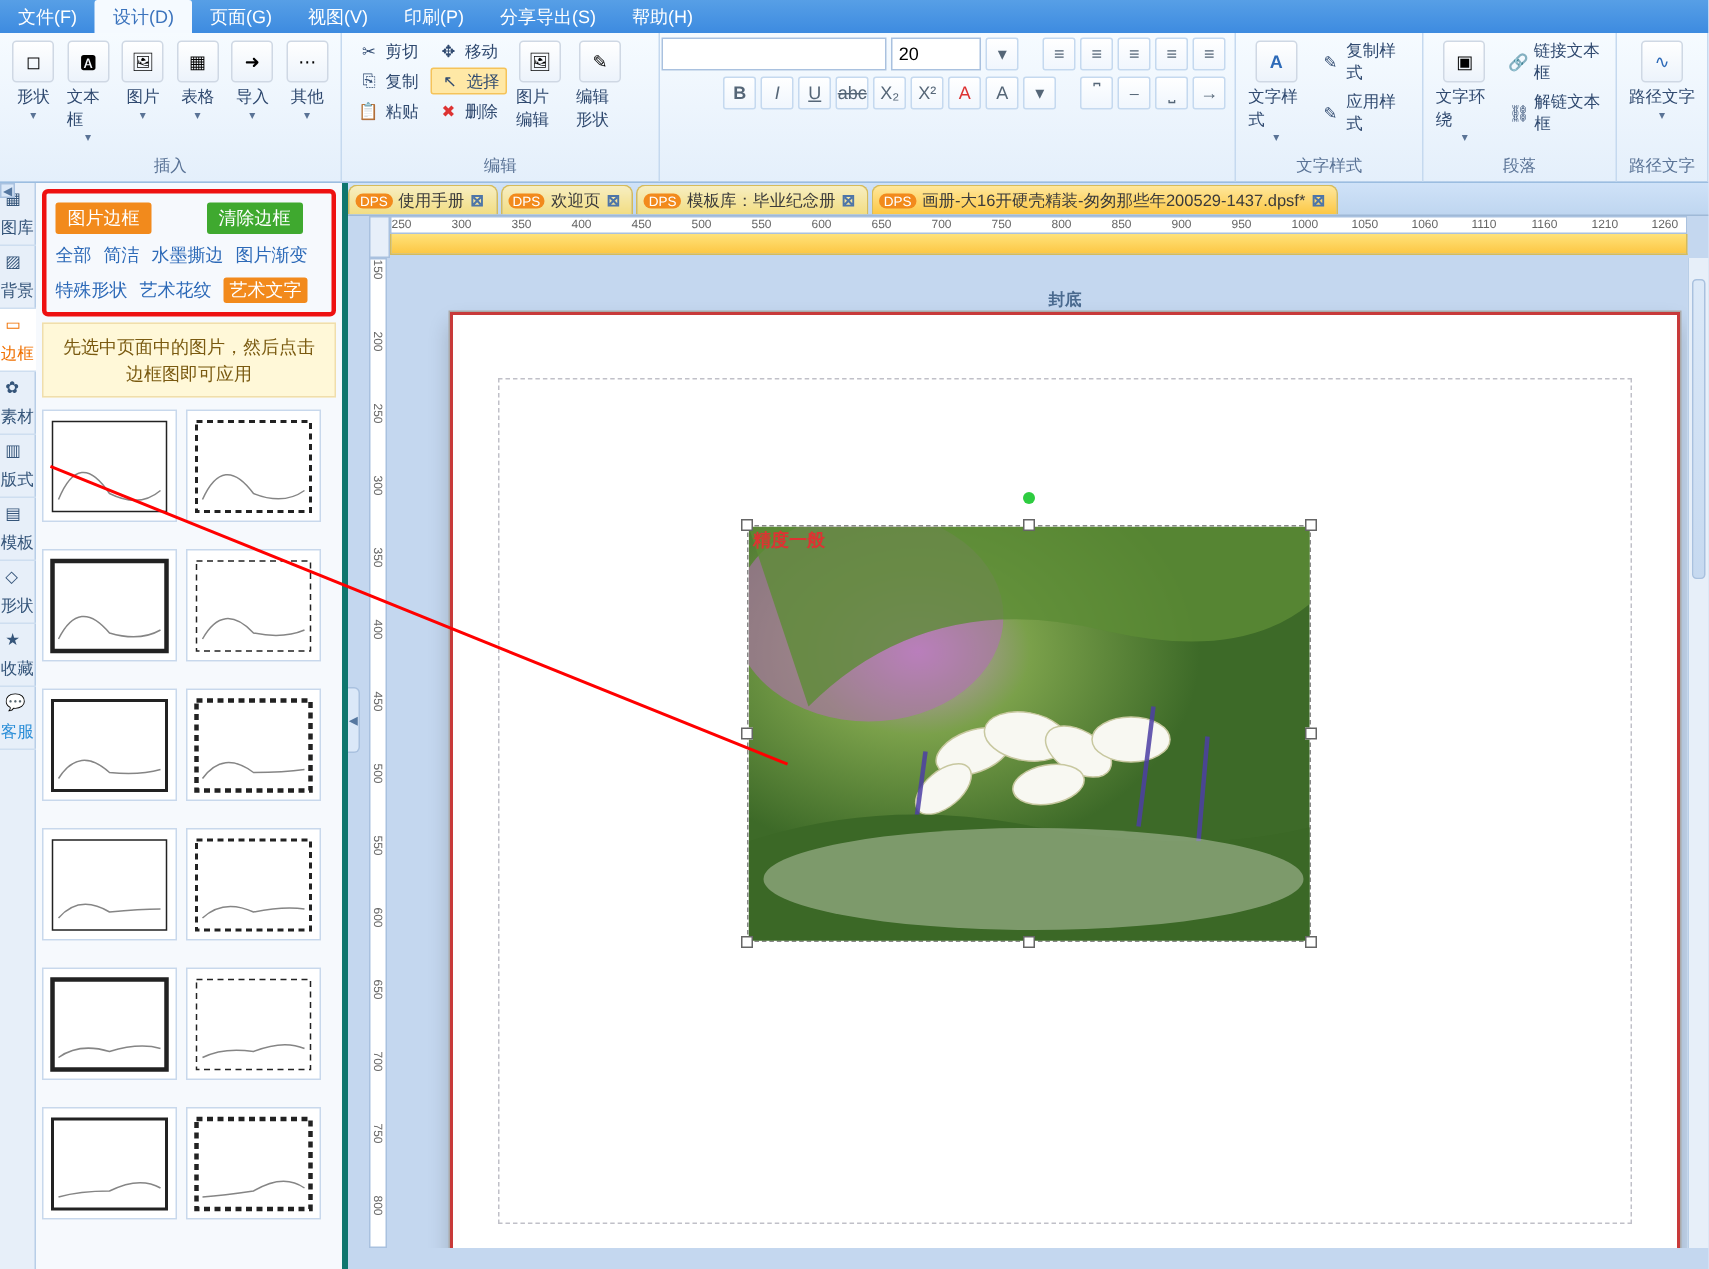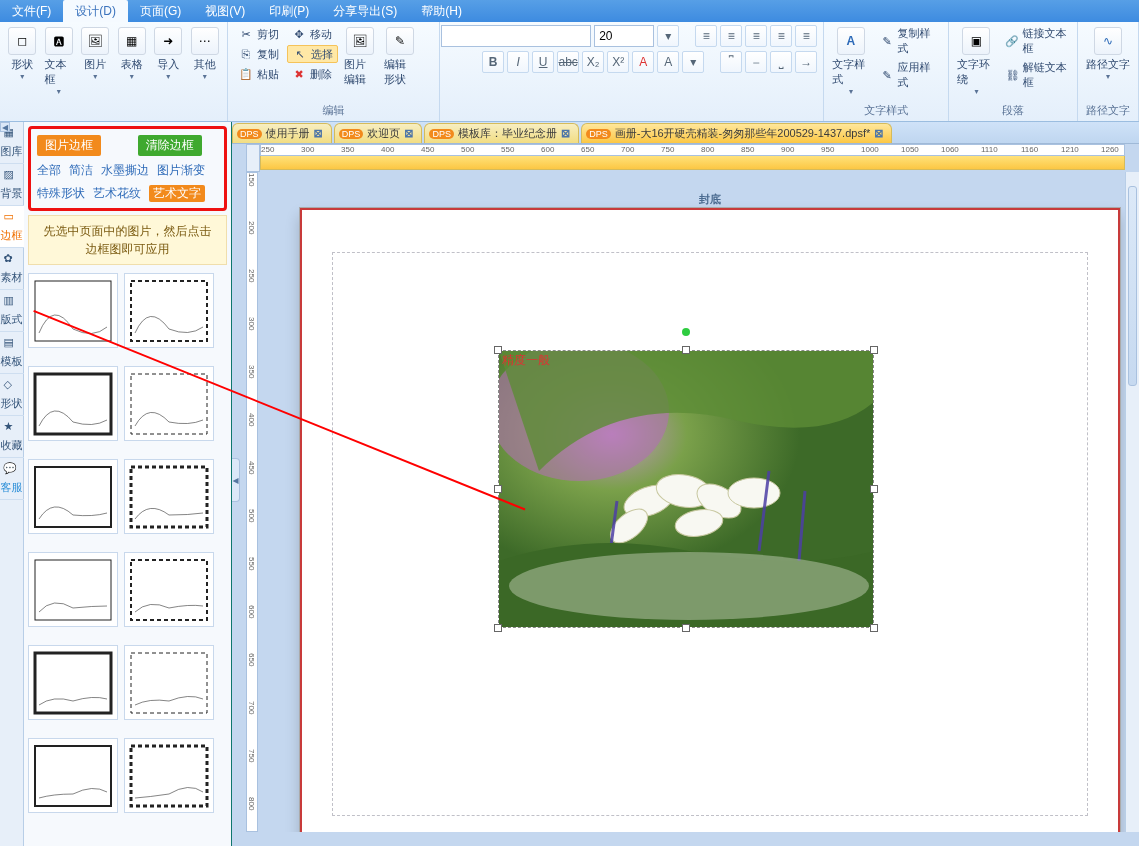--- a/index.html
+++ b/index.html
@@ -28,21 +28,21 @@
 .fontbox { width:150px; } .sizebox { width:60px; }
 .iconbtn { width:22px; height:22px; border:1px solid #c5d9ef; background:linear-gradient(#fff,#f0f6fd); display:inline-flex; align-items:center; justify-content:center; font-size:12px; border-radius:2px; color:#567; }
 
 
 .leftstrip { position:absolute; left:0; top:122px; width:24px; bottom:0; background:#e7eff9; border-right:1px solid #b8cee7; display:flex; flex-direction:column; align-items:center; }
 .lstab { width:24px; padding:4px 0; display:flex; flex-direction:column; align-items:center; gap:2px; font-size:11px; color:#35557a; border-bottom:1px solid #cedef0; cursor:default; }
 .lstab.active { background:#fff; color:#f07000; }
 .lstab .tic { width:16px; height:16px; }
 
 
-.sidepanel { position:absolute; left:24px; top:122px; width:208px; bottom:0; background:#f6f9fd; border-right:1px solid #0f766e; }
+.sidepanel { position:absolute; left:24px; top:122px; width:208px; bottom:0; background:#f6f9fd; border-right:4px solid #0f766e; }
 .hlbox { margin:4px; border:3px solid #e11; border-radius:4px; padding:6px; background:#f6f9fd; }
 .badge { display:inline-block; padding:2px 8px; color:#fff; font-size:12px; border-radius:2px; }
 .badge.orange { background:#f28a1c; }
 .badge.green { background:#3fa92f; }
 .catrow { margin-top:6px; display:flex; flex-wrap:wrap; gap:6px 8px; font-size:12px; }
 .catrow a { color:#2d6ab8; cursor:default; }
 .catrow a.active { background:#f28a1c; color:#fff; padding:0 4px; border-radius:2px; }
 .hint { background:#fff8d8; border:1px solid #f0deac; color:#7a5a10; font-size:12px; padding:6px; margin:4px; text-align:center; line-height:1.5; }
 .thumbs { overflow:auto; padding:4px; display:flex; flex-wrap:wrap; gap:6px; }
 .thumb { width:90px; height:75px; background:#fff; border:1px solid #c8d8ec; display:flex; align-items:center; justify-content:center; }
@@ -62,21 +62,21 @@
 .hruler-bot { height:14px; background:linear-gradient(#ffe27a,#fcc744); border:1px solid #d5bb5b; border-top:none; }
 .vruler { position:absolute; left:14px; top:28px; width:14px; bottom:14px; }
 .vruler-l { width:12px; height:100%; background:#fff; border:1px solid #a9c1df; position:relative; overflow:hidden; }
 .tick { position:absolute; font-size:8px; color:#666; }
 .vtick { position:absolute; font-size:8px; color:#666; writing-mode:vertical-rl; transform-origin:0 0; }
 .corner { position:absolute; left:14px; top:0; width:14px; height:28px; background:#e7eff9; border:1px solid #a9c1df; }
 .canvas { position:absolute; left:28px; top:28px; right:14px; bottom:14px; background:#c4d7ef; overflow:hidden; }
 .spread { position:absolute; left:40px; top:36px; width:820px; height:640px; background:#fff; border:2px solid #c83a3a; box-shadow:0 0 0 1px #aaa, 0 8px 14px rgba(0,0,0,.2); }
 .pagelabel { position:absolute; top:-18px; left:50%; transform:translateX(-50%); font-size:11px; color:#4a6a8f;font-weight:bold; }
 .margin { position:absolute; left:30px; top:42px; right:30px; bottom:30px; border:1px dashed #c0c0c8; }
-.imgbox { position:absolute; left:196px; top:140px; width:376px; height:278px; }
+.imgbox { position:absolute; left:196px; top:140px; width:376px; height:278px;font-weight:bold; }
 .imgbox .inner { width:100%; height:100%; border:1px dashed #888; overflow:hidden; }
 .handle { position:absolute; width:8px; height:8px; background:#fff; border:1px solid #666; }
 .h-nw{left:-4px;top:-4px}.h-n{left:50%;top:-4px;margin-left:-4px}.h-ne{right:-4px;top:-4px}
 .h-w{left:-4px;top:50%;margin-top:-4px}.h-e{right:-4px;top:50%;margin-top:-4px}
 .h-sw{left:-4px;bottom:-4px}.h-s{left:50%;bottom:-4px;margin-left:-4px}.h-se{right:-4px;bottom:-4px}
 .rot { position:absolute; left:50%; top:-22px; width:8px; height:8px; margin-left:-4px; background:#2ecc40; border-radius:50%; }
 .qlabel { position:absolute; left:4px; top:2px; font-size:12px; color:#d33; }
 
 .redline { position:absolute; left:34px; top:310px; width:530px; height:2px; background:red; transform-origin:0 0; transform:rotate(22deg); z-index:50; pointer-events:none; }
 
@@ -126,20 +126,21 @@
           <div class="ic">➜</div>
           <span class="lbl">导入</span>
           <span class="dd">▾</span>
         </div>
         <div class="rbtn">
           <div class="ic">⋯</div>
           <span class="lbl">其他</span>
           <span class="dd">▾</span>
         </div>
       </div>
+    <div class="rgroup-label">插入</div>
   </div>
 
   <div class="rgroup" style="width:214px">
     <div class="rgroup-body">
       <div class="vstack" id="edit-left">
           <div class="srow">
             <span class="sic">✂</span>
             <span>剪切</span>
           </div>
           <div class="srow">

